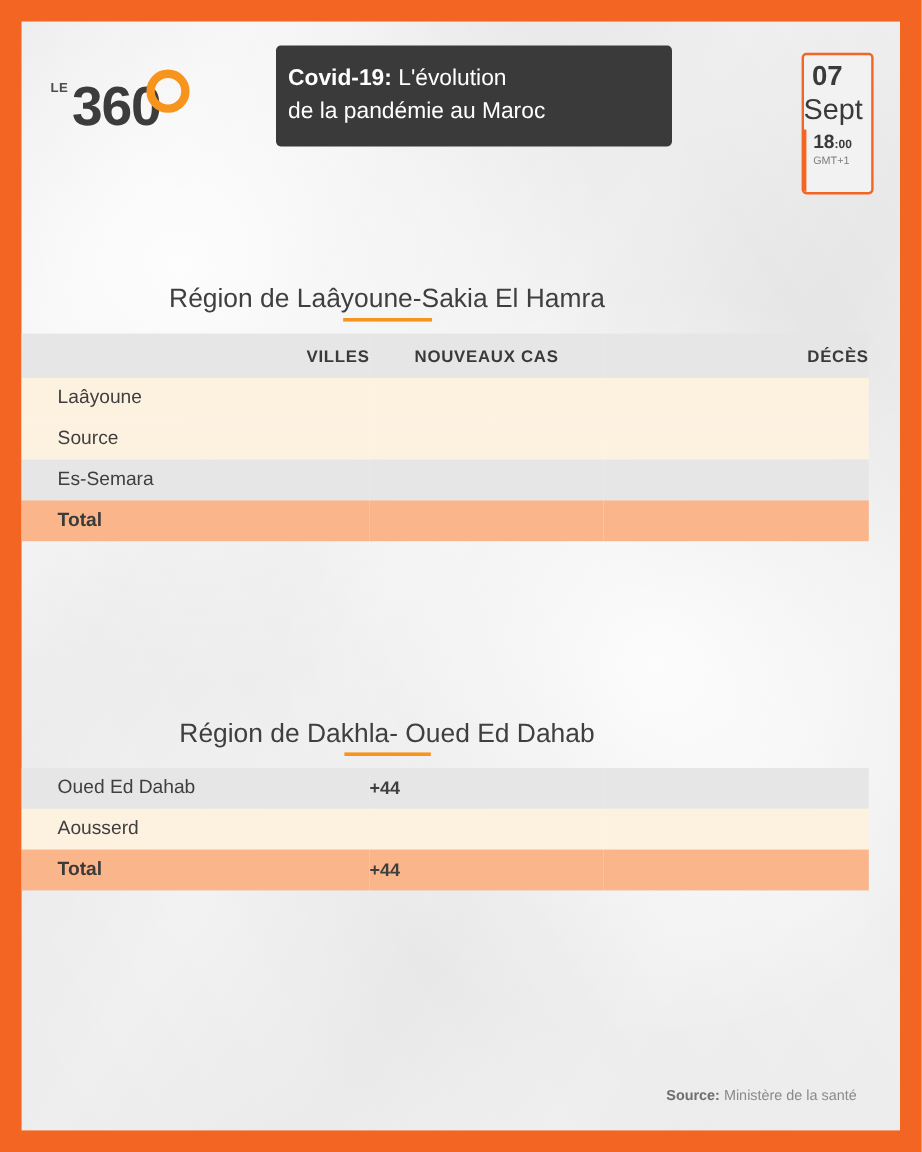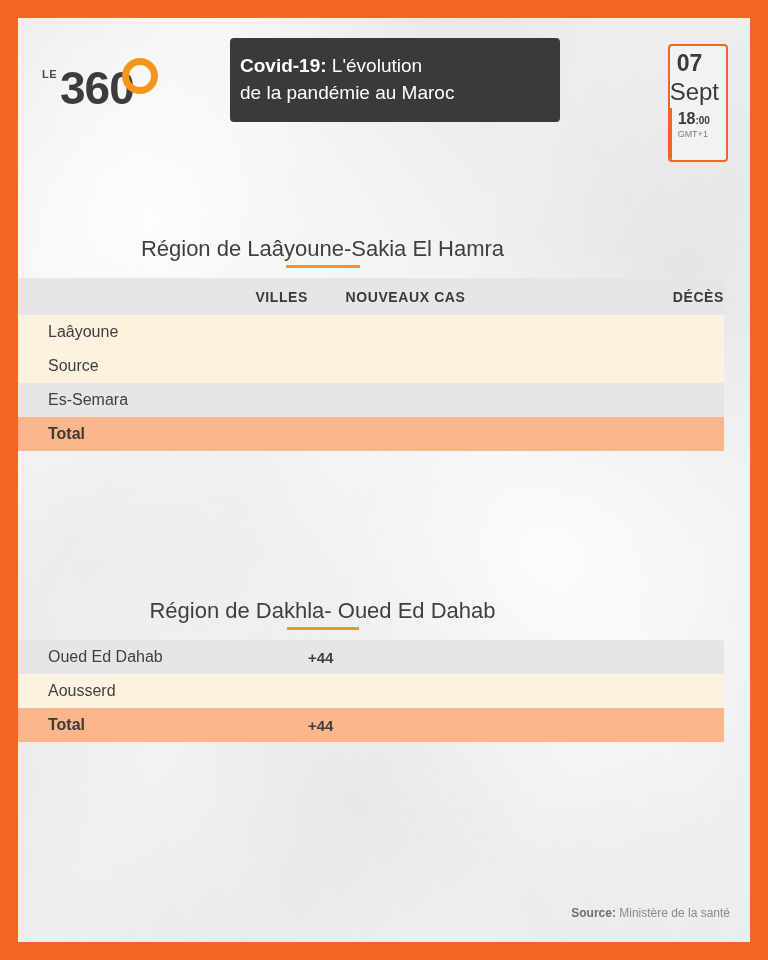--- a/index.html
+++ b/index.html
@@ -199,21 +199,21 @@
   tr.even td { background: #e6e6e6; }
   tr.total td {
     background: #fbb58a;
     font-weight: bold;
   }
   tr.total td.city { color: #3a3a3a; }
 
   
   .source {
     position: absolute;
-    right: 20px;
+    right: 36px;
     bottom: 22px;
     font-size: 12px;
     color: #8a8a8a;
   }
   .source b {
     color: #6e6e6e;
     font-weight: bold;
   }
 </style>
 </head>

